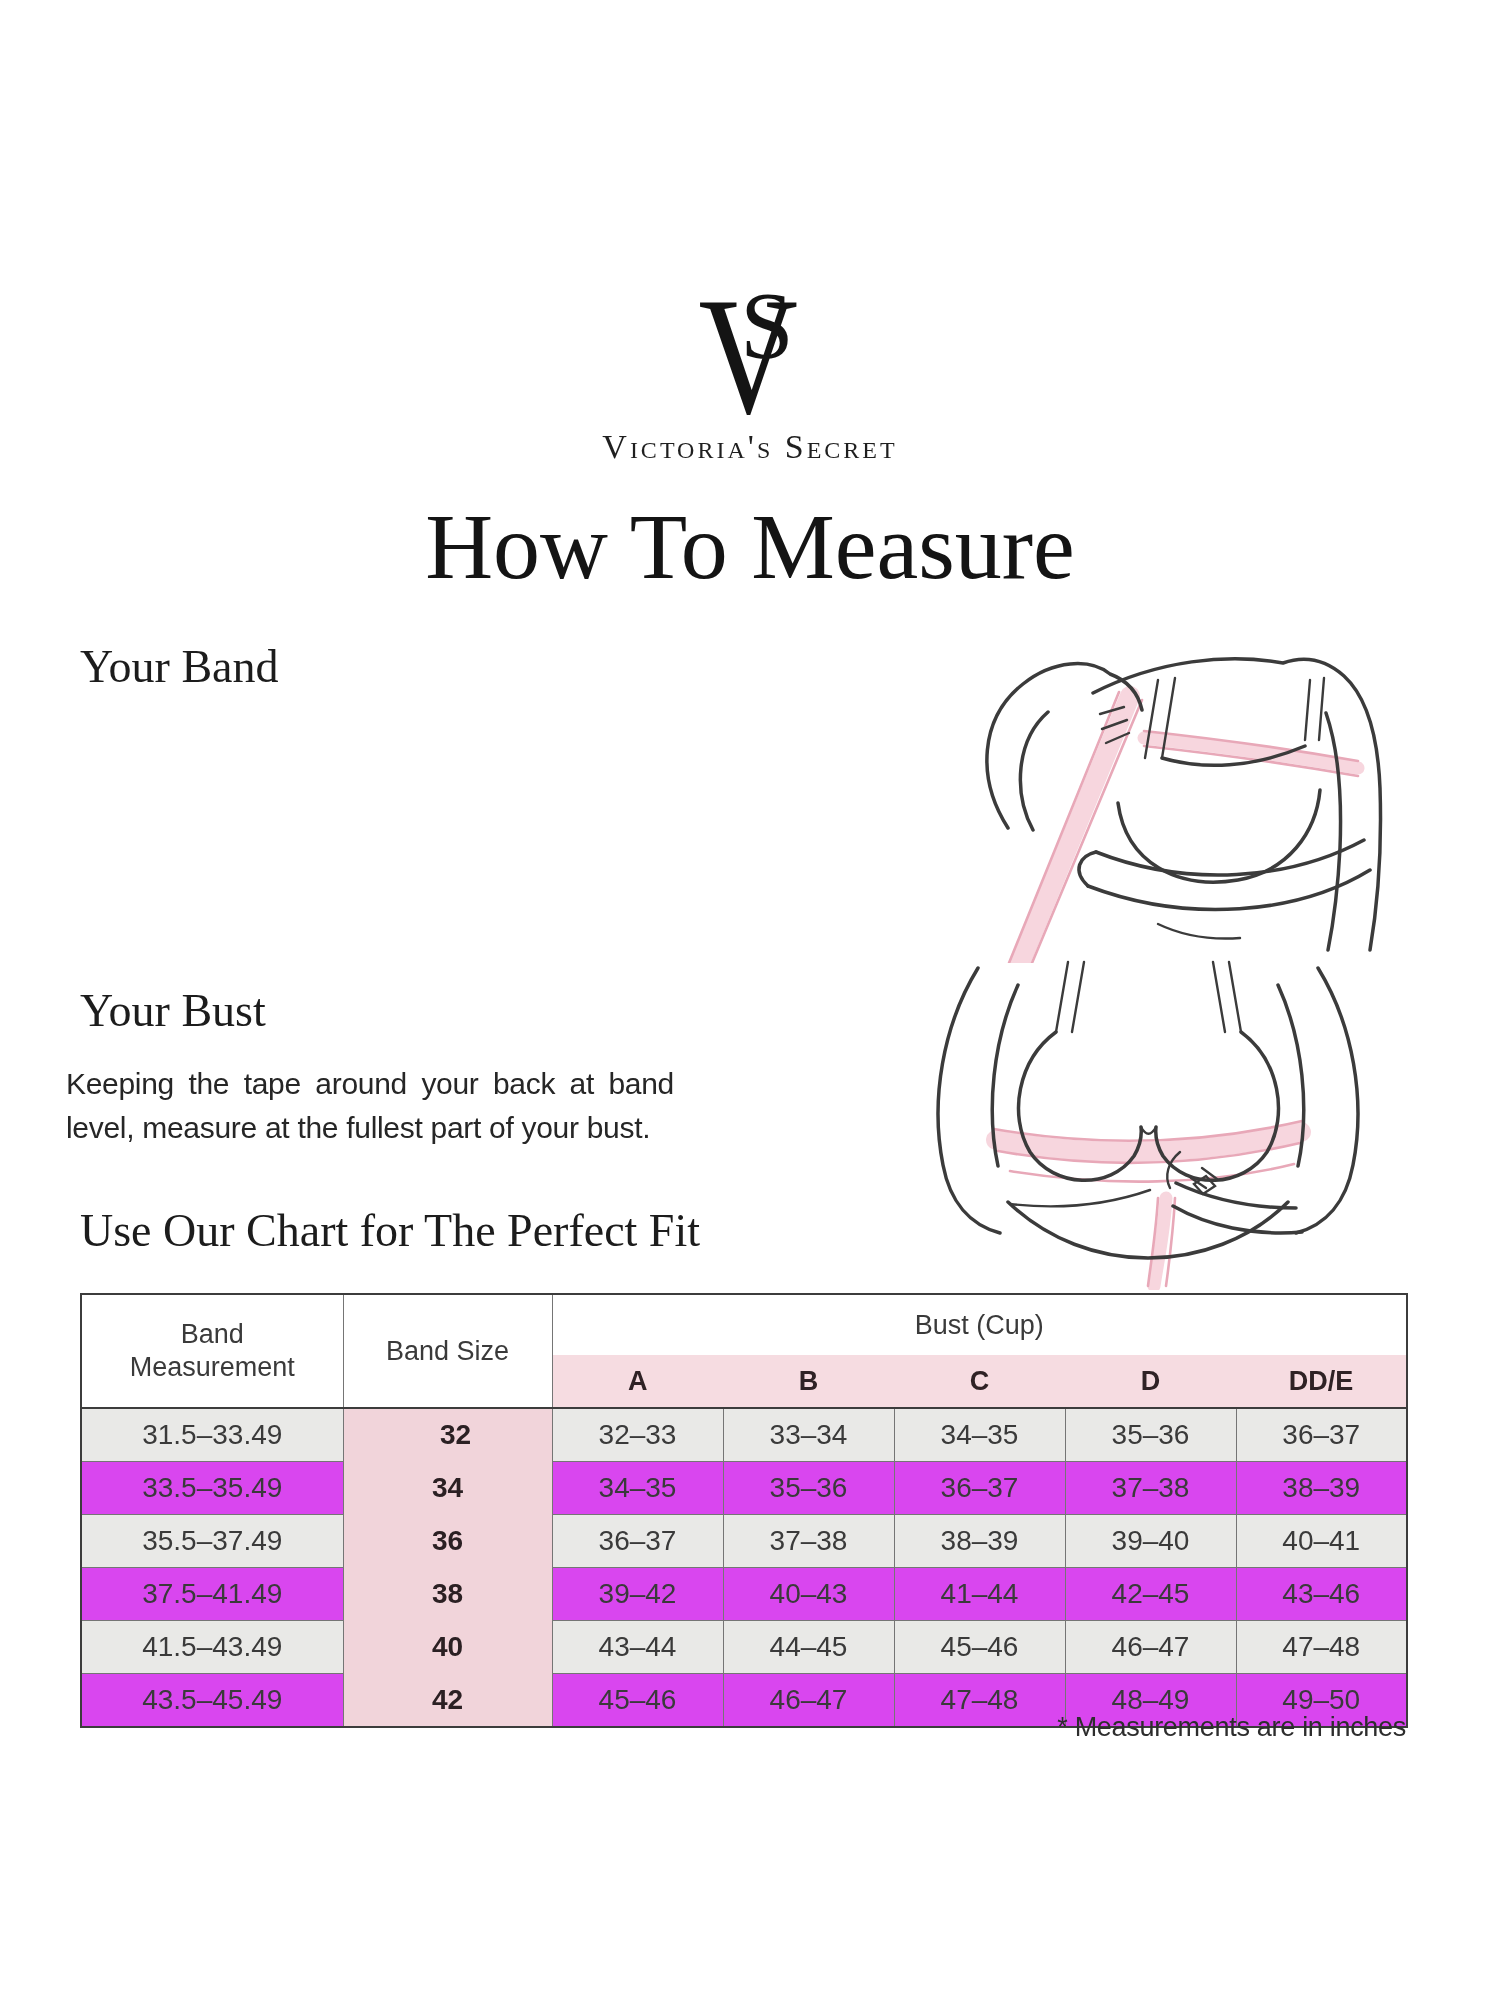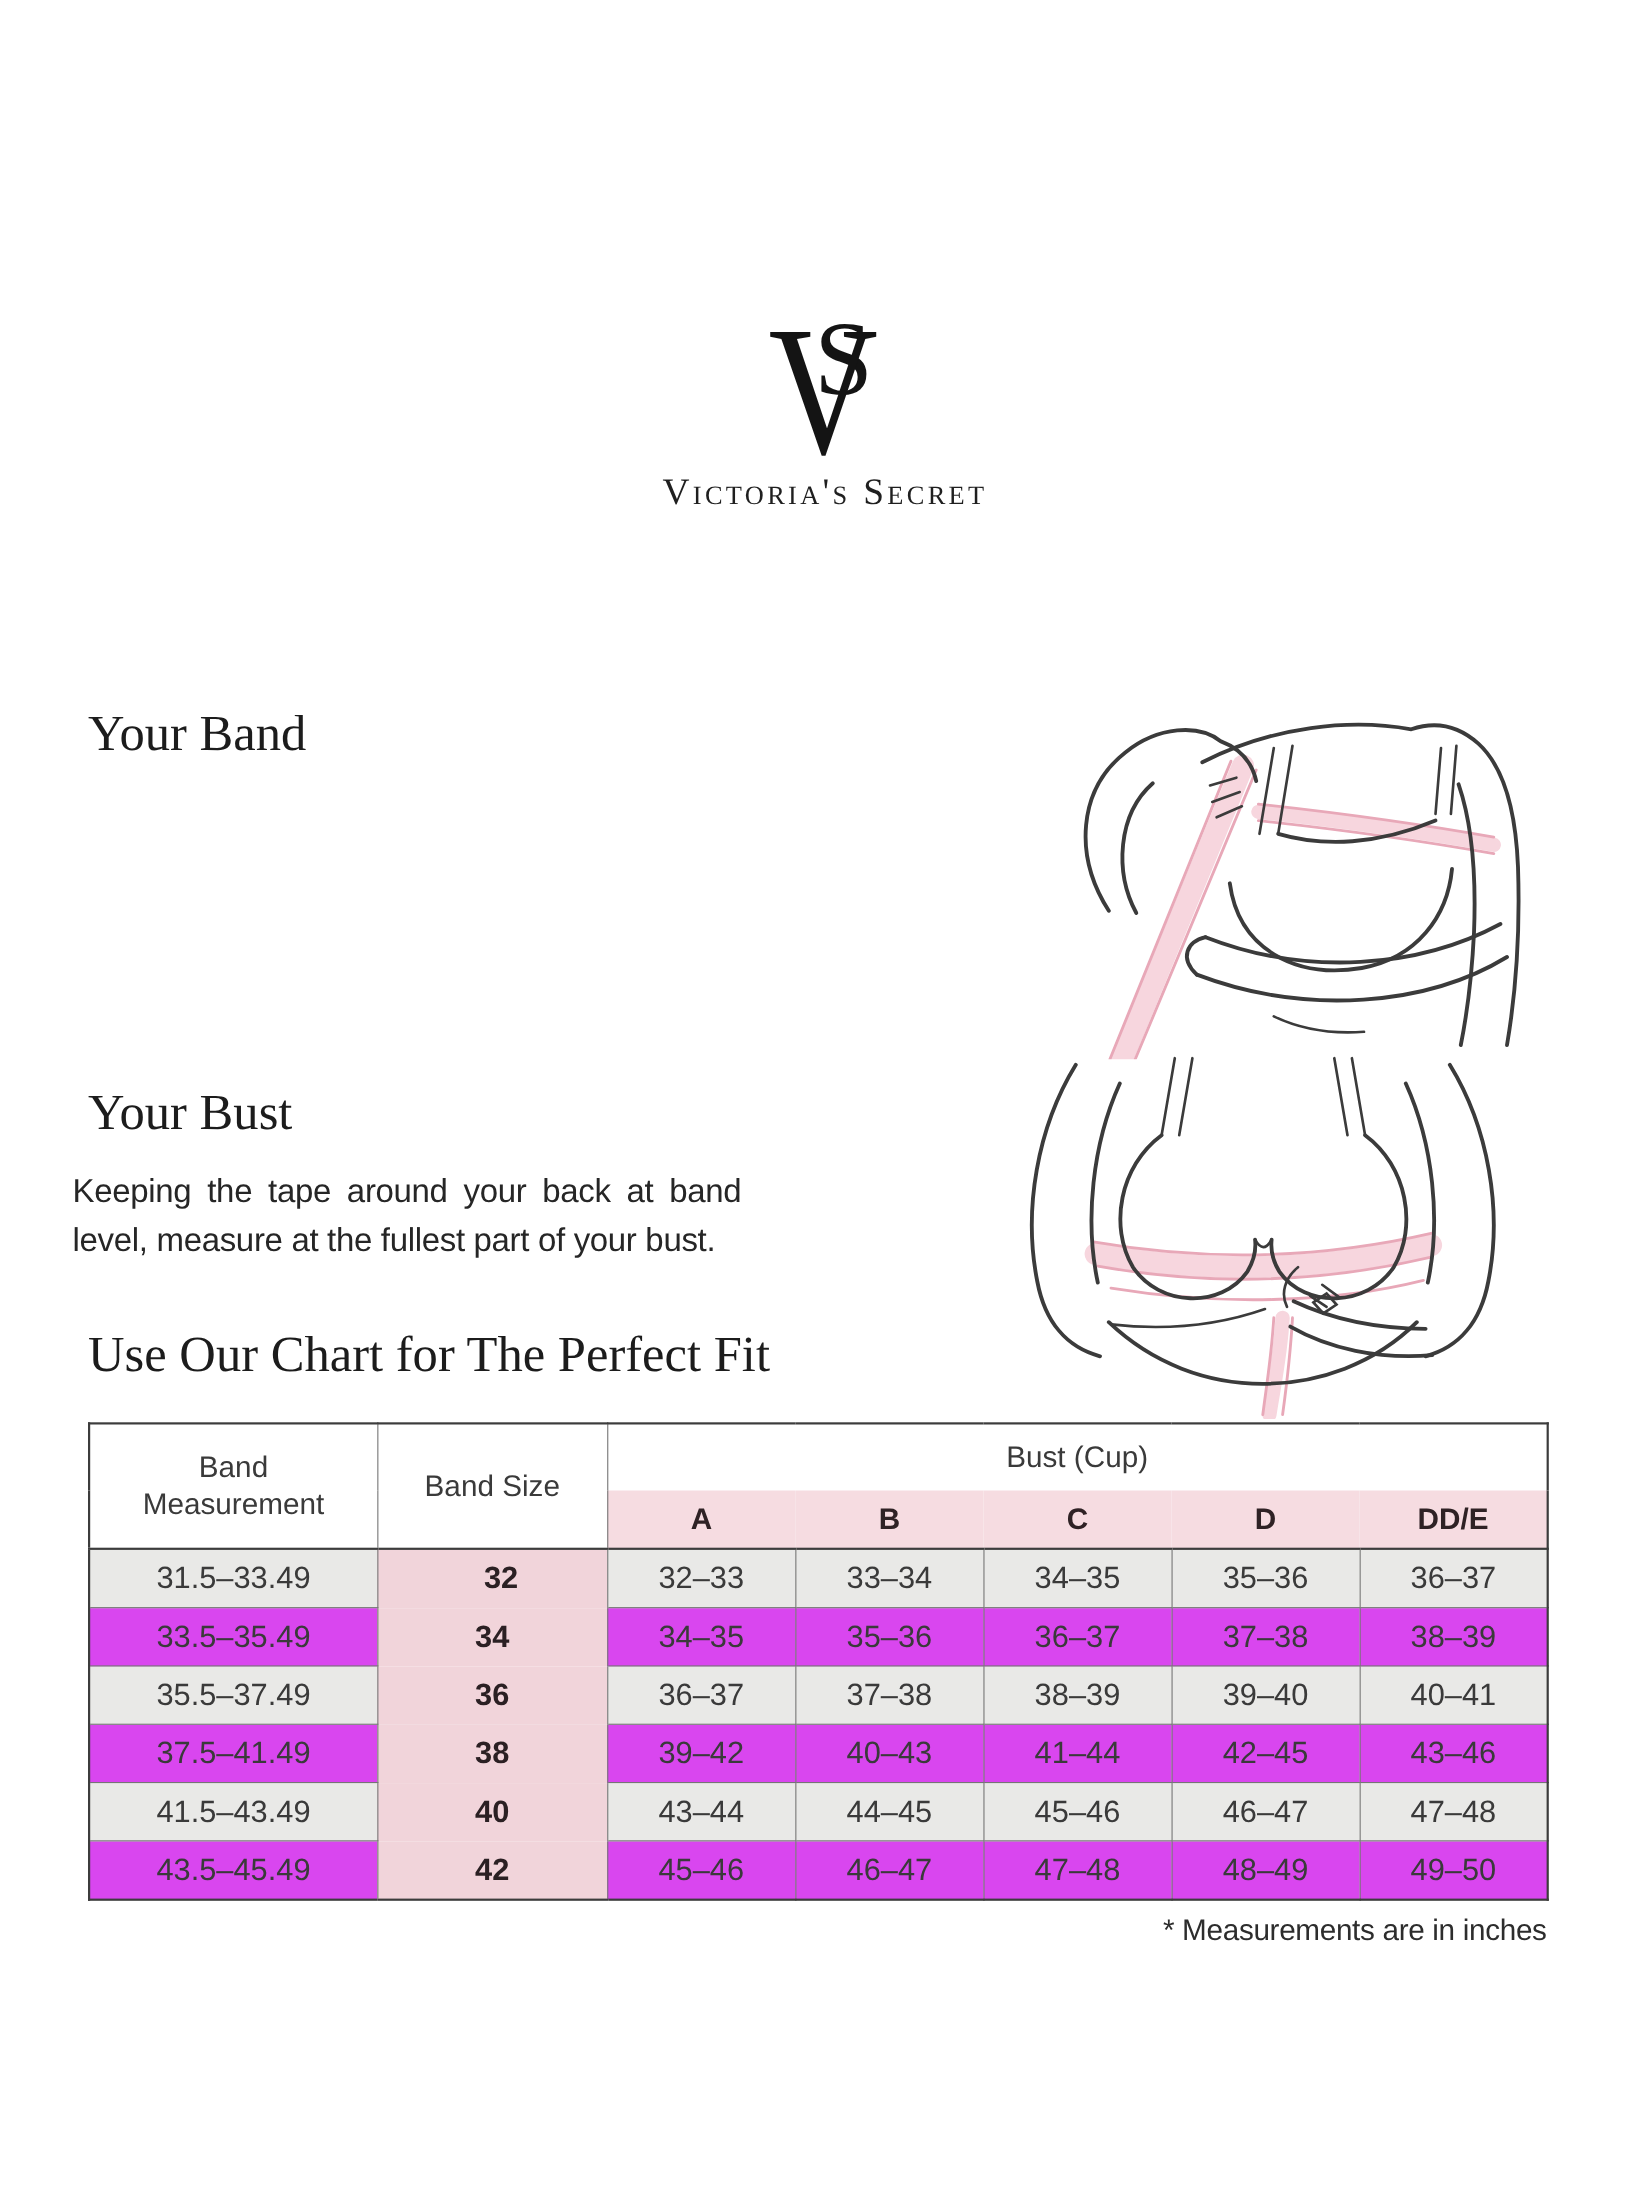--- a/index.html
+++ b/index.html
@@ -59,21 +59,21 @@
   .size-chart tbody td { height:52px; font-size:28px; background:#d946ef; }
   .size-chart tbody tr.striped td { background:#e9e9e7; }
   .size-chart tbody td.col-bandsize {
     background:#f1d4da !important; font-weight:700; color:#2b2023;
     border-top:hidden; border-bottom:hidden;
   }
   .size-chart tbody tr:first-child td.col-bandsize { border-top:2px solid #3c3c3c;padding-left:16px; }
   .size-chart tbody tr:last-child  td.col-bandsize { border-bottom:2px solid #3c3c3c; }
   .footnote {
     position:absolute; top:1712px; left:80px; width:1326px; text-align:right;
-    font-size:27px; color:#2d2d2d; letter-spacing:-0.3px;margin-top:28px;
+    font-size:27px; color:#2d2d2d; letter-spacing:-0.3px;
   }
   
   .ink   { fill:none; stroke:#3b3b3b; stroke-width:3.5; stroke-linecap:round; stroke-linejoin:round; }
   .ink-thin { fill:none; stroke:#3b3b3b; stroke-width:2.4; stroke-linecap:round; }
   .tape-band { fill:none; stroke:#f7d6de; stroke-width:20; stroke-linecap:round; }
   .tape-band-sm { fill:none; stroke:#f7d6de; stroke-width:13; stroke-linecap:round; }
   .tape-edge { fill:none; stroke:#e8a8b8; stroke-width:2.6; stroke-linecap:round; }
 </style>
 </head>
 <body>
@@ -83,20 +83,21 @@
   <div class="logo-wrap">
     <svg width="175" height="150" viewBox="0 0 175 150">
       <text x="104" y="86" font-family="Liberation Serif, serif" font-size="96" text-anchor="middle" fill="#141414">S</text>
       <g transform="scale(0.82,1)">
         <text x="104" y="140" font-family="Liberation Serif, serif" font-size="168" text-anchor="middle" fill="#141414">V</text>
       </g>
     </svg>
     <div class="brand-name">Victoria's Secret</div>
   </div>
 
+  <div class="main-title">How To Measure</div>
 
   <div class="section-heading" id="band-heading">Your Band</div>
 
   <svg class="illus" id="illus-band" width="580" height="345" viewBox="0 0 580 345">
 
     <path class="tape-band" d="M272,78 L162,345"></path>
     <path class="tape-edge" d="M261,74 L151,345"></path>
     <path class="tape-edge" d="M284,82 L174,345"></path>
     <path class="tape-band-sm" d="M286,120 C360,128 432,138 500,150"></path>
     <path class="tape-edge" d="M286,113 C360,121 432,131 500,143"></path>

